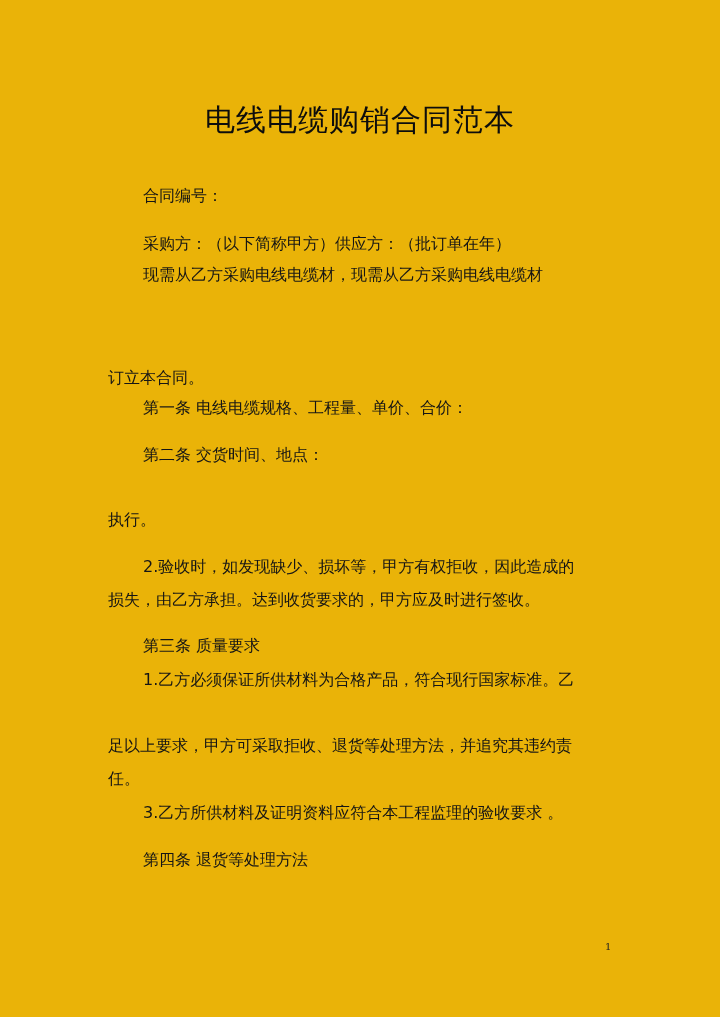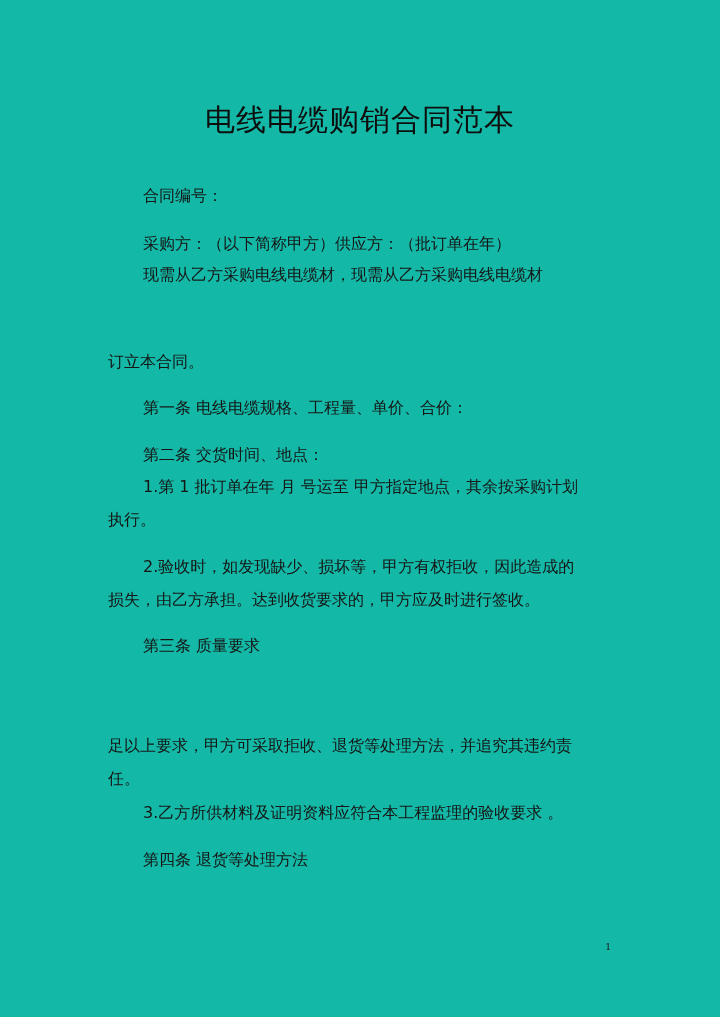--- a/index.html
+++ b/index.html
@@ -1,20 +1,20 @@
 <!DOCTYPE html>
 <html><head>
   <meta charset="utf-8">
   <style>
     html, body { margin: 0; padding: 0; background: #ffffff; }
     body {
       width: 720px; height: 1017px; position: relative; overflow: hidden;
       font-family: "DejaVu Sans", sans-serif; color: #111111;
     }
-    .page { position: absolute; left: 0; top: 0; width: 720px; height: 1017px; background: #14b8a6; }
+    .page { position: absolute; left: 0; top: 0; width: 720px; height: 1017px; background: #eab308; }
     .title {
       position: absolute; left: 0; width: 720px; top: 100px;
       text-align: center; font-size: 30px; letter-spacing: 1px; color: #0d0d0d;
       font-family: "DejaVu Sans", sans-serif;
     }
     .line {
       position: absolute; left: 108px; white-space: nowrap;
       font-size: 16px; color: #151515;
       font-family: "DejaVu Sans", sans-serif;
     }
@@ -26,27 +26,27 @@
   </style>
 </head>
 <body>
 
 <div class="page">
   <div class="title">电线电缆购销合同范本</div>
 
   <div class="line indent" style="top:186px">合同编号：</div>
   <div class="line indent" style="top:234px">采购方：（以下简称甲方）供应方：（批订单在年）</div>
   <div class="line indent" style="top:265px">现需从乙方采购电线电缆材，现需从乙方采购电线电缆材</div>
-  <div class="line" style="top:352px">订立本合同。</div>
+  <div class="line" style="top:368px">订立本合同。</div>
   <div class="line indent" style="top:398px">第一条  电线电缆规格、工程量、单价、合价：</div>
   <div class="line indent" style="top:445px">第二条  交货时间、地点：</div>
-  <div class="line indent" style="top:477px">1.第 1 批订单在年  月  号运至  甲方指定地点，其余按采购计划</div>
   <div class="line" style="top:510px">执行。</div>
   <div class="line indent" style="top:557px">2.验收时，如发现缺少、损坏等，甲方有权拒收，因此造成的</div>
   <div class="line" style="top:590px">损失，由乙方承担。达到收货要求的，甲方应及时进行签收。</div>
   <div class="line indent" style="top:636px">第三条  质量要求</div>
+  <div class="line indent" style="top:670px">1.乙方必须保证所供材料为合格产品，符合现行国家标准。乙</div>
   <div class="line" style="top:736px">足以上要求，甲方可采取拒收、退货等处理方法，并追究其违约责</div>
   <div class="line" style="top:769px">任。</div>
   <div class="line indent" style="top:803px">3.乙方所供材料及证明资料应符合本工程监理的验收要求  。</div>
   <div class="line indent" style="top:850px">第四条  退货等处理方法</div>
 
   <div class="pagenum">1</div>
 </div>
 
 </body></html>

